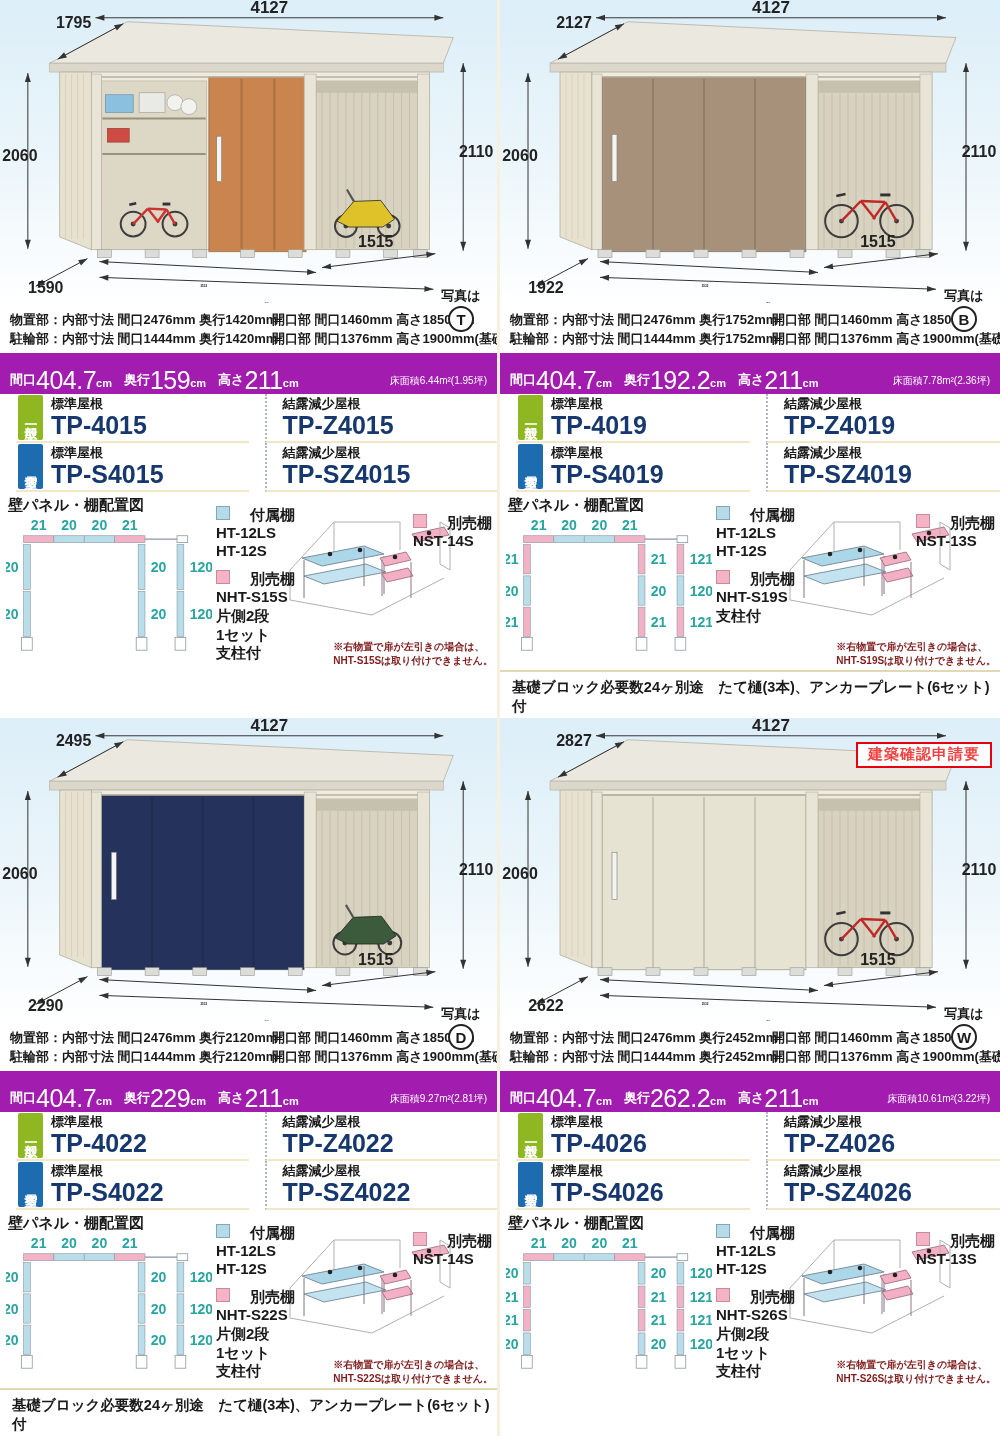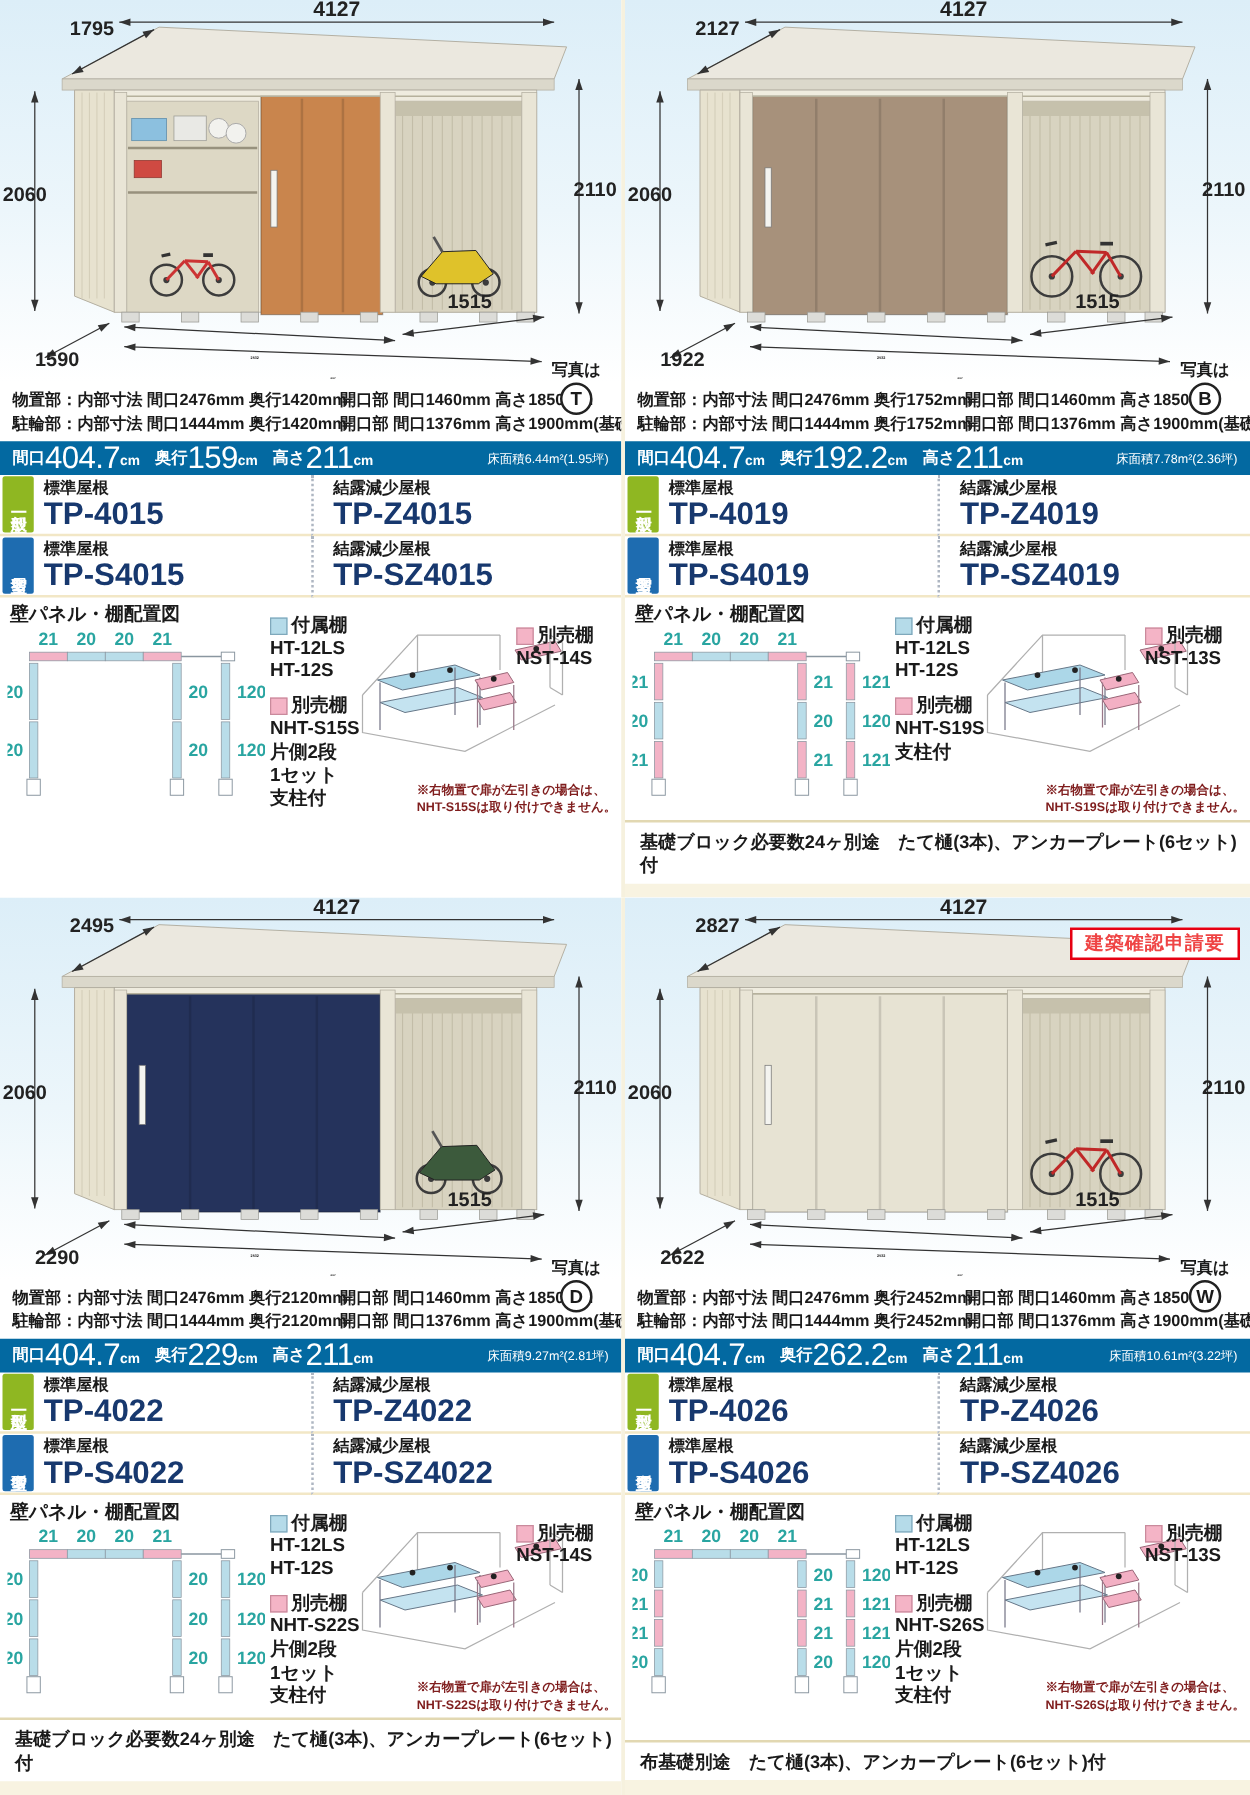--- a/index.html
+++ b/index.html
@@ -12,41 +12,41 @@
   .photo svg { width: 100%; height: 100%; display: block; }
   .photo-ref { position: absolute; right: 10px; bottom: -26px; z-index: 5; text-align: center; width: 52px; }
   .pr-label { font-size: 13px; font-weight: 700; }
   .pr-circle { width: 26px; height: 26px; border: 2px solid #222; border-radius: 50%; background: #fff; margin: 1px auto 0; font-size: 15px; font-weight: 700; line-height: 23px; text-align: center; }
   .permit { position: absolute; top: 24px; right: 8px; border: 2.5px solid #e60012; color: #ef4444; background: #fff; font-size: 15px; font-weight: 700; padding: 1px 10px 2px; letter-spacing: 1px; z-index: 4; }
 
   .specs { flex: none; padding: 5px 6px 2px 10px; }
   .spec-line { display: flex; white-space: nowrap; font-size: 13px; font-weight: 600; line-height: 1.45; }
   .spec-line span:first-child { width: 262px; flex: none; }
 
-  .size-bar { flex: none; height: 27px; background: #0369a1; color: #fff; display: flex; align-items: flex-end; padding: 0 10px 2px 10px; margin-top: 2px; }
+  .size-bar { flex: none; height: 41px; background: #a21caf; color: #fff; display: flex; align-items: flex-end; padding: 0 10px 2px 10px; margin-top: 2px; }
   .sb-label { font-size: 13px; font-weight: 700; padding-bottom: 3px; }
   .sb-big { font-size: 25px; font-weight: 400; line-height: 0.9; letter-spacing: -0.5px; }
   .sb-unit { font-size: 11px; font-weight: 700; padding-bottom: 3px; margin-right: 12px; }
   .sb-area { margin-left: auto; font-size: 10px; font-weight: 400; padding-bottom: 4px; }
 
   .models { flex: none; display: grid; grid-template-columns: 1fr 1fr; }
-  .model-cell { display: flex; align-items: center; height: 49px; border-bottom: 2px solid #f2e7c6; padding: 2px 4px 2px 2px; }
+  .model-cell { display: flex; align-items: center; height: 49px; border-bottom: 2px solid #f2e7c6; padding: 2px 4px 2px 2px; margin-left: 16px; }
   .model-cell.rightcol { border-left: 2px dotted #aeb6c2; padding-left: 16px; }
   .badge { flex: none; width: 25px; height: 45px; margin-right: 8px; border-radius: 2px; color: #fff; font-size: 13px; font-weight: 700; writing-mode: vertical-rl; text-orientation: upright; display: flex; align-items: center; justify-content: center; }
   .badge-green { background: #8fb722; }
   .badge-blue { background: #1e6cb0; }
   .m-label { font-size: 13px; font-weight: 600; line-height: 1.15; }
   .m-code { font-size: 25px; font-weight: 700; color: #17386e; line-height: 1.05; }
 
   .config { flex: none; height: 178px; display: flex; padding: 2px 4px 0 6px; }
   .diagram-col { width: 210px; flex: none; }
   .diag-title { font-size: 15px; font-weight: 700; padding: 2px 0 1px 2px; }
   .diag-svg { width: 206px; height: 150px; }
   .legend-col { flex: 1; position: relative; }
-  .lg-row { display: flex; align-items: center; gap: 3px; font-weight: 700; font-size: 15px; line-height: 1.2; }
+  .lg-row { display: flex; gap: 20px; font-weight: 700; font-size: 15px; line-height: 1.2; }
   .lg-row.mt { margin-top: 9px; }
   .swatch { width: 14px; height: 14px; flex: none; }
   .sw-blue { background: #b5dbe9; border: 1px solid #7fa8bb; }
   .sw-pink { background: #f4b4c6; border: 1px solid #c98a9c; }
   .lg-item { font-size: 15px; font-weight: 600; line-height: 1.25; }
   .legend-left { position: absolute; left: 0; top: 12px; z-index: 2; width: 96px; }
   .iso-svg { position: absolute; left: 56px; top: 6px; width: 200px; height: 125px; z-index: 1; }
   .legend-right { position: absolute; right: 0; top: 20px; z-index: 2; width: 80px; }
   .warning { position: absolute; right: 0; bottom: 2px; color: #7f1d1d; font-size: 10px; font-weight: 700; line-height: 1.4; z-index: 3; text-align: left; }
 
@@ -1001,16 +1001,15 @@
               <span>別売棚</span>
             </div>
           <div class="lg-item">NST-13S</div>
         </div>
         <div class="warning">
           <div>※右物置で扉が左引きの場合は、</div>
           <div>NHT-S26Sは取り付けできません。</div>
         </div>
       </div>
     </div>
-    <div class="footer-line">布基礎別途　たて樋(3本)、アンカープレート(6セット)付</div>
   </section>
 
 </div>
 
 </body></html>

